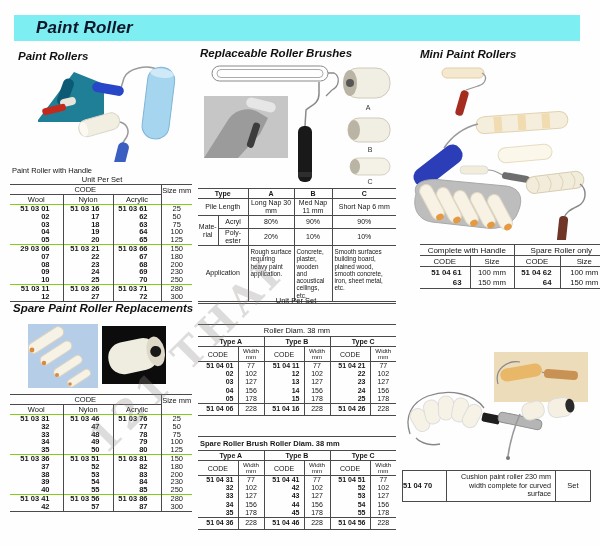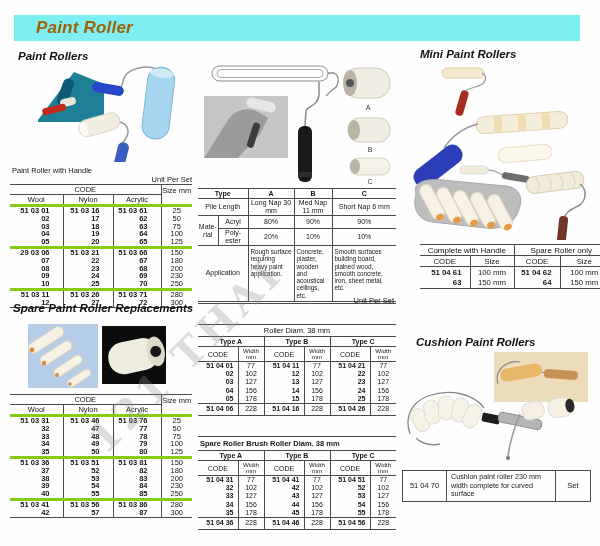--- a/index.html
+++ b/index.html
@@ -1,36 +1,36 @@
 <!DOCTYPE html>
 <html><head>
 <meta charset="utf-8">
 <style>
 *{margin:0;padding:0;box-sizing:border-box}
 html,body{width:600px;height:546px}
 body{font-family:"Liberation Sans",sans-serif;background:#fff;color:#161616}
 #page{position:relative;width:600px;height:546px;background:#fefefe;overflow:hidden}
 .abs{position:absolute}
 .banner{left:14px;top:15px;width:566px;height:26px}
-.banner h1{font-size:17px;font-weight:700;font-style:italic;padding:3px 0 0 22px;color:#a16207;letter-spacing:.2px}
+.banner h1{font-size:17px;font-weight:700;font-style:italic;padding:3px 0 0 22px;color:#0f172a;letter-spacing:.2px}
 .sec-h{font-size:11.5px;font-weight:700;font-style:italic;white-space:nowrap;color:#111}
 .cap{font-size:7.5px}
-.right{text-align:right}
+.right{text-align:center}
 .center{text-align:center}
 .rule{border-top:1px solid #4a4a4a;height:0}
 .wm{display:flex;align-items:center;justify-content:center;transform:rotate(-45deg);font-family:"DejaVu Serif",serif;font-size:40px;font-weight:700;letter-spacing:5px;color:rgba(150,138,138,.30);pointer-events:none;z-index:6;white-space:nowrap}
 table{border-collapse:collapse;table-layout:fixed}
 th,td{overflow:hidden;white-space:nowrap}
 .vl{border-left:1px solid #4a4a4a}
 
 .t-left{width:182px;border-top:1px solid #4a4a4a;border-bottom:1px solid #4a4a4a}
 .t-left th{font-weight:400;font-size:7.5px;height:10px;text-align:center}
 .t-left .code-h{border-bottom:1px solid #4a4a4a}
 .t-left .size-h{vertical-align:top;padding-top:1px}
-.t-left tbody{border-top:3px solid #84cc16}
+.t-left tbody{border-top:1px solid #84cc16}
 .t-left td{font-size:7.5px;height:7.6px;line-height:7.8px}
 .t-left td.c{font-weight:700;text-align:right;padding-right:13px}
 .t-left td.s{text-align:center}
 
 .t-type{width:198px;border-top:1px solid #4a4a4a;border-bottom:1px solid #4a4a4a}
 .t-type tr+tr{border-top:1px solid #4a4a4a}
 .t-type th{font-size:7px;font-weight:700;height:10px;text-align:center}
 .t-type td{font-size:7px;text-align:center;vertical-align:middle;line-height:1.15}
 .t-type td.lab{white-space:normal}
 .t-type td.pile{white-space:normal;height:15px}
@@ -52,22 +52,22 @@
 .t-mini{width:188px;border-top:1px solid #4a4a4a;border-bottom:1px solid #4a4a4a}
 .t-mini th{font-size:7.8px;font-weight:400;height:11px;text-align:center}
 .t-mini thead tr:first-child th{border-bottom:1px solid #4a4a4a;font-size:8px}
 .t-mini tbody{border-top:1px solid #4a4a4a}
 .t-mini td{font-size:7.8px;height:11px;vertical-align:middle}
 .t-mini td.c{font-weight:700;text-align:right;padding-right:8px}
 .t-mini td.s{text-align:center}
 
 .t-cush{width:188px;border:1px solid #4a4a4a}
 .t-cush td{height:26px;vertical-align:middle}
-.t-cush td.cc{font-weight:400;text-align:center;font-size:7.5px}
-.t-cush td.d{font-size:7.2px;white-space:normal;line-height:1.2;padding:2px 4px;text-align:left}
+.t-cush td.cc{font-weight:700;text-align:left;font-size:7.5px}
+.t-cush td.d{font-size:7.2px;white-space:normal;line-height:1.2;padding:2px 4px;text-align:right}
 .t-cush td.s{text-align:center;font-size:7.5px}
 .m-ch{font-size:8px;font-weight:700;line-height:1.2;white-space:normal}
 .m-diam{font-size:7.5px}
 .m-sub{font-size:7.5px;font-weight:700}
 </style>
 </head>
 <body>
 
 <div id="page">
 
@@ -310,20 +310,21 @@
         </tr>
         <tr>
           <td class="c">42</td>
           <td class="c vl">57</td>
           <td class="c vl">87</td>
           <td class="s vl">300</td>
         </tr>
       </tbody>
   </table>
 
+  <div class="abs sec-h" style="left:200px;top:47px">Replaceable Roller Brushes</div>
 
   <svg class="abs" style="left:198px;top:60px" width="196" height="126">
     <rect x="14" y="6" width="116" height="15" rx="7.5" fill="none" stroke="#8a8a8a"></rect>
     <rect x="19" y="9.5" width="106" height="8" rx="4" fill="none" stroke="#ababab"></rect>
     <path d="M130,13 L136,13 C142,16 142,26 134,30 L128,36" fill="none" stroke="#8a8a8a" stroke-width="1.3"></path>
     <rect x="6" y="36" width="84" height="62" fill="#c6c6c6"></rect>
     <path d="M6,98 L30,60 C36,50 50,46 60,52 L70,58 L62,74 L40,98 Z" fill="#9b9b9b"></path>
     <rect x="48" y="40" width="30" height="10" rx="5" fill="#e6e6e6" transform="rotate(14 63 45)"></rect>
     <rect x="52" y="62" width="7" height="26" rx="3" fill="#3c3c3c" transform="rotate(18 55 75)"></rect>
     <path d="M121,22 L121,34 C121,44 112,46 108,50 L107,66" fill="none" stroke="#8a8a8a" stroke-width="1.5"></path>
@@ -626,21 +627,20 @@
         </tr>
         <tr>
           <td class="c">63</td>
           <td class="s vl">150 mm</td>
           <td class="c vl">64</td>
           <td class="s vl">150 mm</td>
         </tr>
       </tbody>
   </table>
 
-  <div class="abs sec-h" style="left:416px;top:336px">Cushion Paint Rollers</div>
 
   <svg class="abs" style="left:402px;top:350px" width="190" height="116">
     <rect x="92" y="2" width="94" height="50" fill="#eddcba"></rect>
     <rect x="98" y="16" width="42" height="13" rx="6.5" fill="#e9b768" transform="rotate(-10 119 22)"></rect>
     <path d="M96,34 C92,20 104,10 118,12 M140,22 C146,24 150,26 152,26" stroke="#8a8a8a" fill="none" stroke-width="1.2"></path>
     <rect x="142" y="20" width="34" height="9" rx="4" fill="#c89254" transform="rotate(4 159 24)"></rect>
     <path d="M8,84 C2,66 10,52 26,46 C48,38 72,44 82,58 M14,88 C20,94 30,96 38,94" stroke="#888" fill="none" stroke-width="1.3"></path>
     <g transform="rotate(-30 18 70)">
         <rect x="10.5" y="58" width="15" height="24" rx="7" fill="#f6f2e6" stroke="#ddd"></rect>
       </g>

